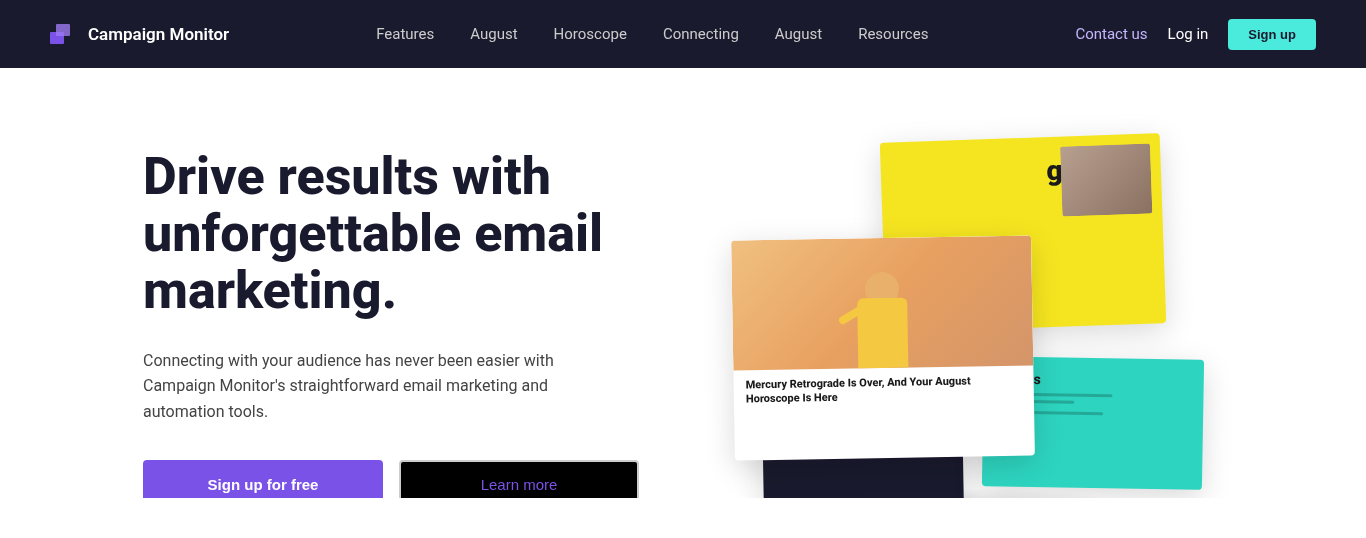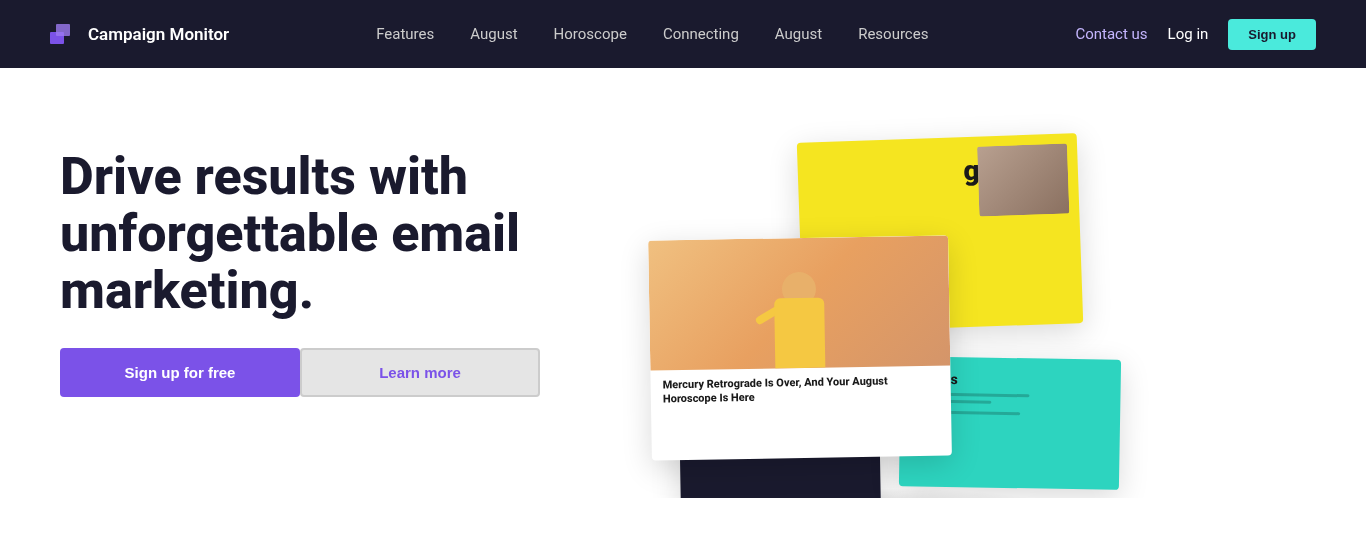--- a/index.html
+++ b/index.html
@@ -84,21 +84,21 @@
       border-radius: 4px;
       border: none;
       cursor: pointer;
       text-decoration: none;
     }
 
     
     .hero {
       display: flex;
       align-items: flex-start;
-      justify-content: flex-start;
+      justify-content: center;
       padding: 60px 60px 0 60px;
       background: white;
       height: 430px;
       position: relative;
       overflow: hidden;
     }
 
     .hero-left {
       max-width: 560px;
       padding-top: 20px;
@@ -115,40 +115,41 @@
     .hero-subtext {
       font-size: 16px;
       color: #444;
       line-height: 1.6;
       margin-bottom: 36px;
       max-width: 480px;
     }
 
     .hero-buttons {
       display: flex;
+      gap: 16px;
     }
 
     .btn-primary {
       background-color: #7b52e8;
       color: white;
       font-size: 15px;
       font-weight: 700;
       padding: 16px 40px;
       border-radius: 4px;
       border: none;
       cursor: pointer;
       min-width: 240px;
       text-align: center;
     }
 
     .btn-secondary {
-      background-color: #e5e5e5;
+      background-color: #000000;
       color: #7b52e8;
       font-size: 15px;
-      font-weight: 700;
+      font-weight: 400;
       padding: 4px 40px;
       border-radius: 4px;
       border: 2px solid #ccc;
       cursor: pointer;
       min-width: 240px;
       text-align: center;
     }
 
     
     .hero-visual {
@@ -397,20 +398,21 @@
   <div class="nav-right">
     <a class="nav-contact">Contact us</a>
     <a class="nav-login">Log in</a>
     <button class="nav-signup">Sign up</button>
   </div>
 </nav>
 
 <section class="hero">
   <div class="hero-left">
     <h1 class="hero-headline">Drive results with unforgettable email marketing.</h1>
+    <p class="hero-subtext">Connecting with your audience has never been easier with Campaign Monitor's straightforward email marketing and automation tools.</p>
     <div class="hero-buttons">
       <button class="btn-primary">Sign up for free</button>
       <button class="btn-secondary">Learn more</button>
     </div>
   </div>
 
   <div class="hero-visual">
 
     <div class="email-card card-yellow">
       <div class="card-yellow-inner">

